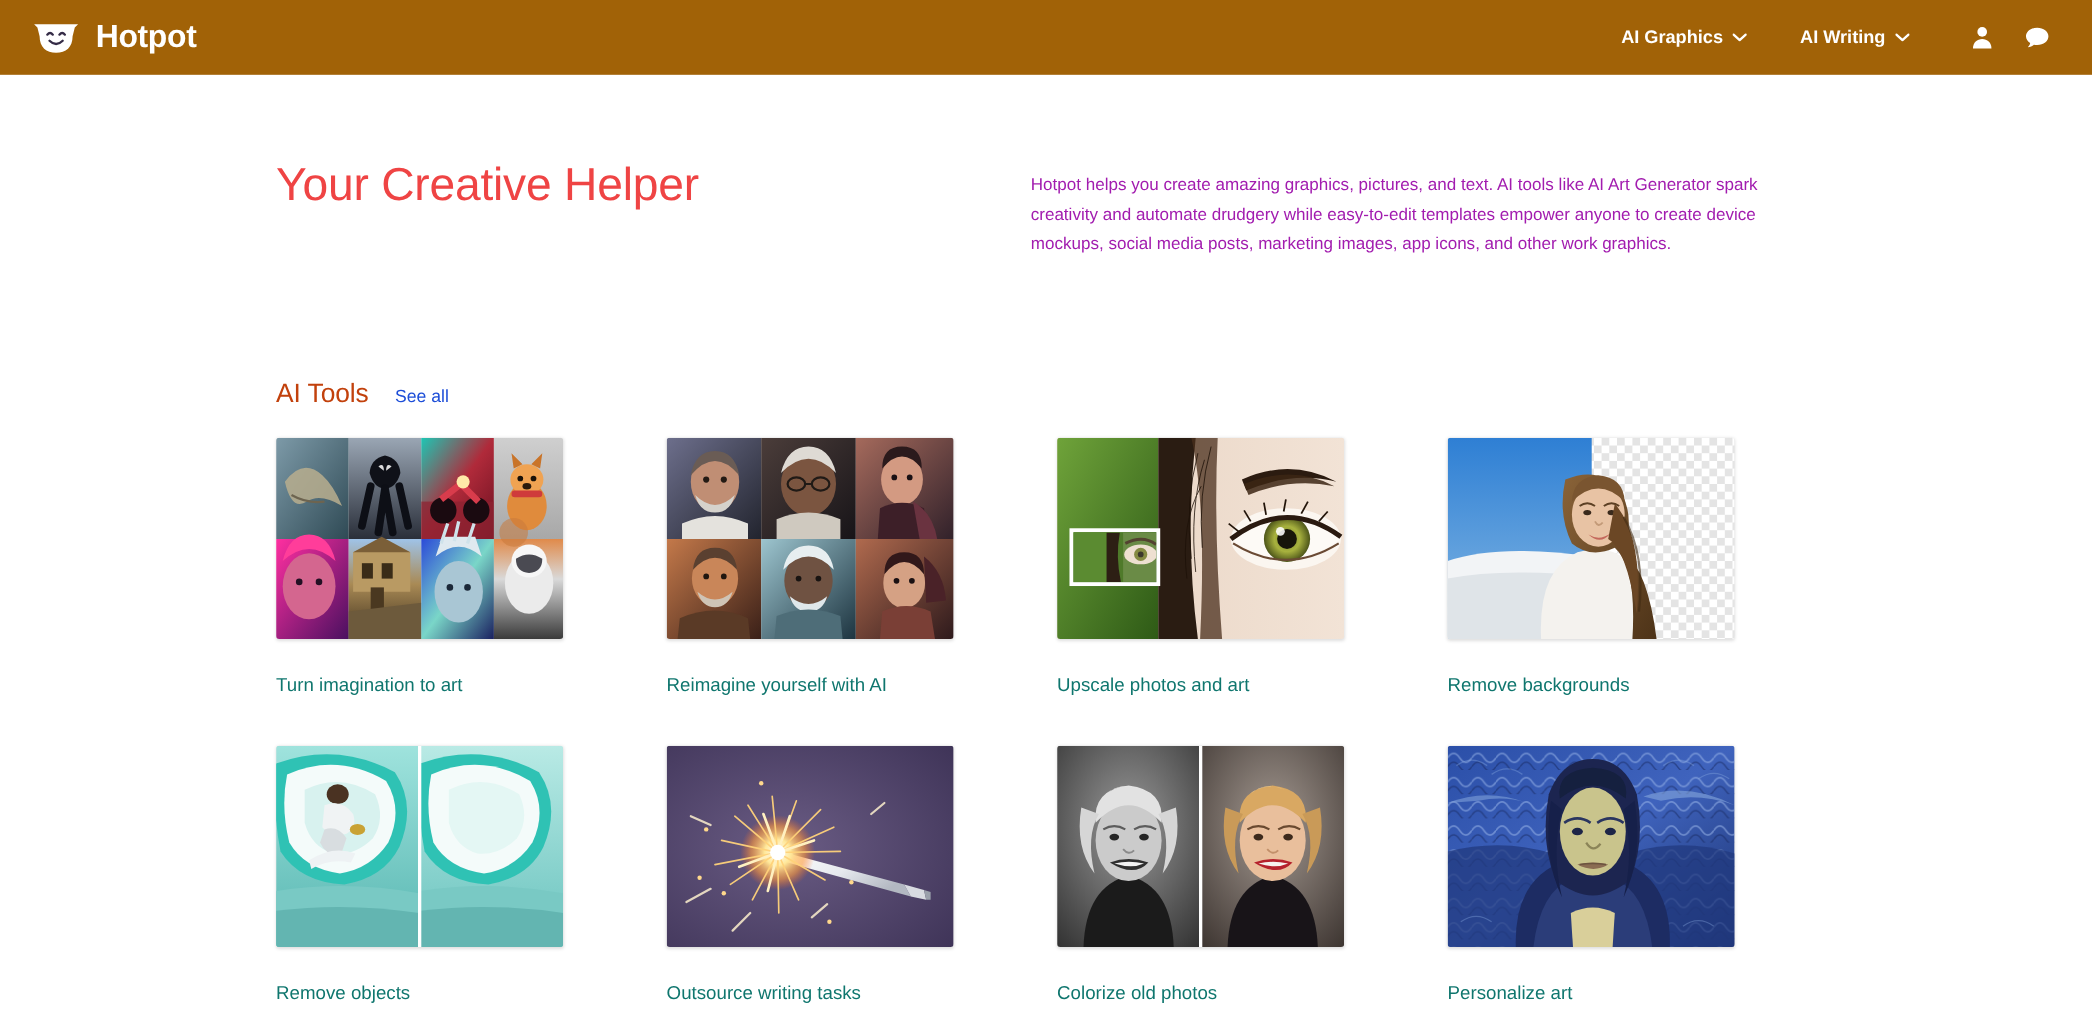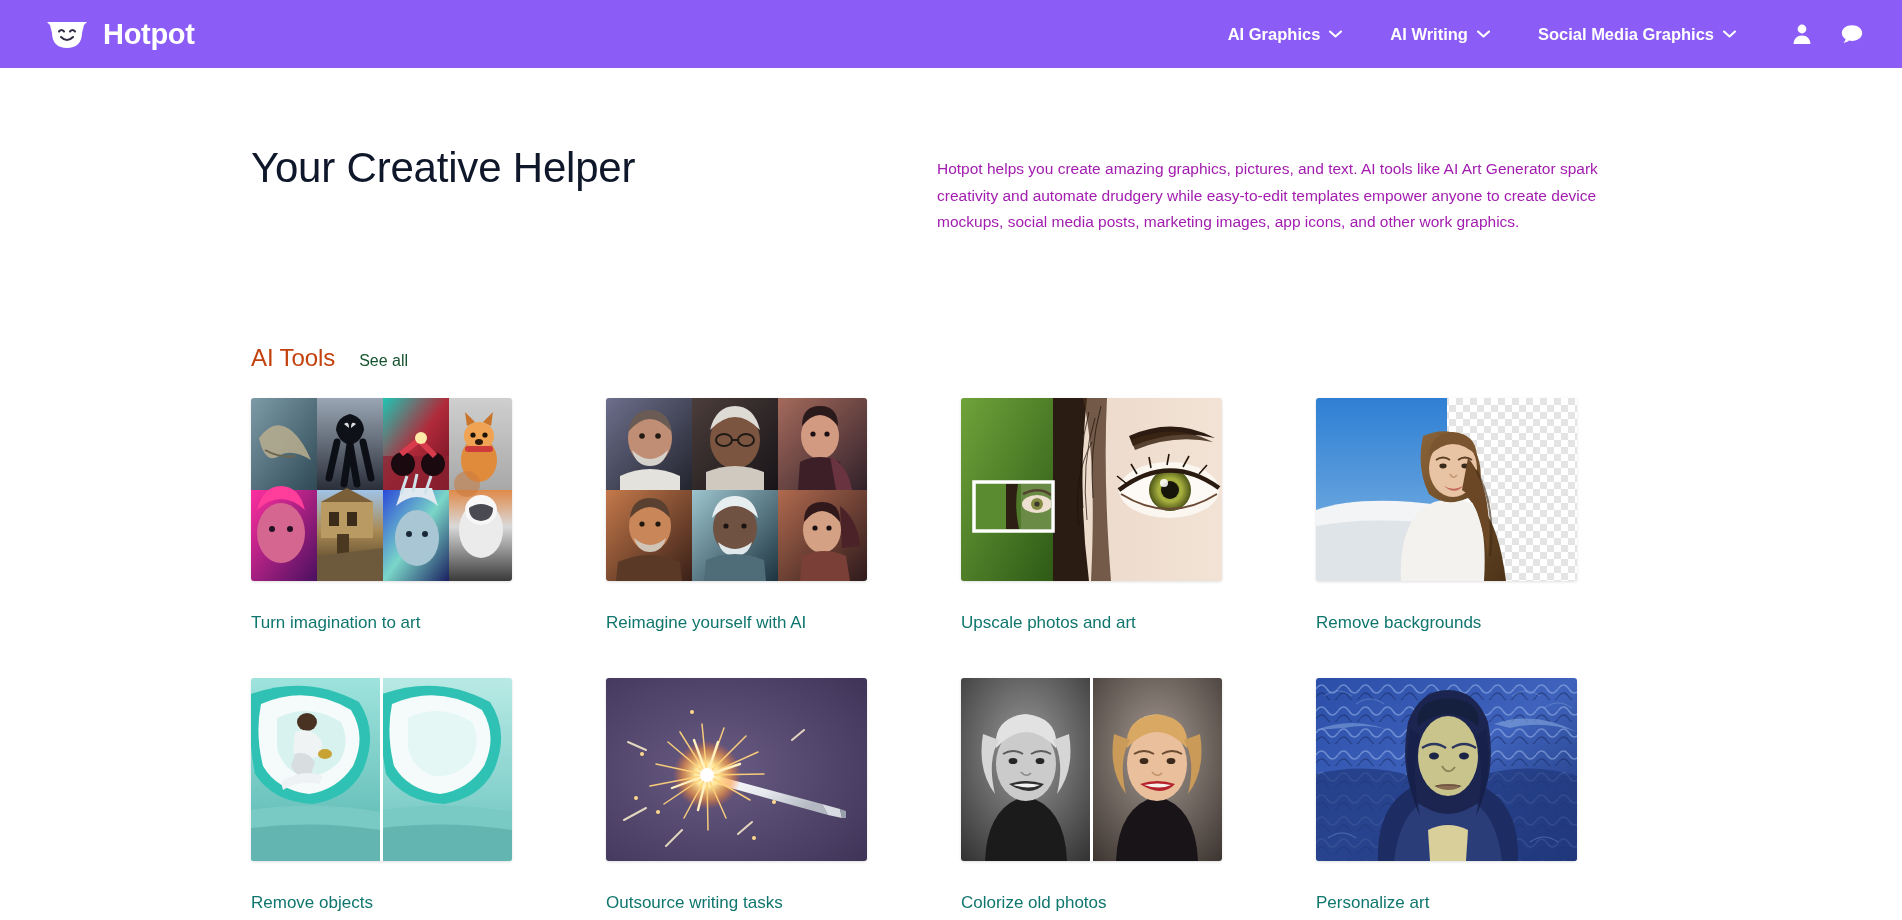--- a/index.html
+++ b/index.html
@@ -10,24 +10,24 @@
     height: 920px;
     overflow: hidden;
     background: #ffffff;
     font-family: "Liberation Sans", sans-serif;
   }
 
   
   .header {
     width: 100%;
     height: 68px;
-    background: #8b5cf6;
+    background: #a16207;
     display: flex;
     align-items: center;
-    padding: 0 30px 0 44px;
+    padding: 0 30px 0 28px;
   }
 
   .brand {
     display: flex;
     align-items: center;
     gap: 13px;
     cursor: pointer;
   }
 
   .brand-logo {
@@ -100,21 +100,21 @@
     display: flex;
     padding-top: 75px;
     align-items: flex-start;
   }
 
   .hero-title {
     width: 640px;
     font-size: 42px;
     line-height: 1.18;
     font-weight: normal;
-    color: #0f172a;
+    color: #ef4444;
     letter-spacing: -0.2px;
   }
 
   .hero-desc {
     width: 700px;
     margin-left: 46px;
     margin-top: 13px;
     font-size: 15.5px;
     line-height: 1.72;
     color: #a21caf;
@@ -130,21 +130,21 @@
 
   .section-title {
     font-size: 24px;
     font-weight: normal;
     color: #c2410c;
     letter-spacing: -0.1px;
   }
 
   .section-link {
     font-size: 16px;
-    color: #14532d;
+    color: #1d4ed8;
     cursor: pointer;
     text-decoration: none;
   }
 
   
   .grid {
     display: grid;
     grid-template-columns: repeat(4, 261px);
     column-gap: 94px;
     row-gap: 44px;
@@ -197,26 +197,20 @@
     </div>
 
 
     <div class="nav-item">
       <span>AI Writing</span>
       <svg class="chev" viewBox="0 0 13 8">
         <path d="M1 1.5 L6.5 6.5 L12 1.5" stroke="#ffffff" stroke-width="2.1" fill="none" stroke-linecap="round" stroke-linejoin="round"></path>
       </svg>
     </div>
 
-    <div class="nav-item">
-      <span>Social Media Graphics</span>
-      <svg class="chev" viewBox="0 0 13 8">
-        <path d="M1 1.5 L6.5 6.5 L12 1.5" stroke="#ffffff" stroke-width="2.1" fill="none" stroke-linecap="round" stroke-linejoin="round"></path>
-      </svg>
-    </div>
 
     <div class="nav-icons">
       <svg class="nav-icon" viewBox="0 0 24 24">
         <circle cx="12" cy="7" r="4.4" fill="#ffffff"></circle>
         <path d="M3.6 22 C3.6 16.6 7.4 13.4 12 13.4 C16.6 13.4 20.4 16.6 20.4 22 Z" fill="#ffffff"></path>
       </svg>
       <svg class="nav-icon" viewBox="0 0 24 24">
         <path d="M12 3.2 C6.2 3.2 1.8 6.7 1.8 11 C1.8 13.5 3.3 15.7 5.6 17.1 C5.4 18.5 4.6 19.8 3.4 20.9 C5.6 20.7 7.6 19.9 9 18.6 C9.9 18.8 10.9 18.9 12 18.9 C17.8 18.9 22.2 15.4 22.2 11 C22.2 6.7 17.8 3.2 12 3.2 Z" fill="#ffffff"></path>
       </svg>
     </div>

